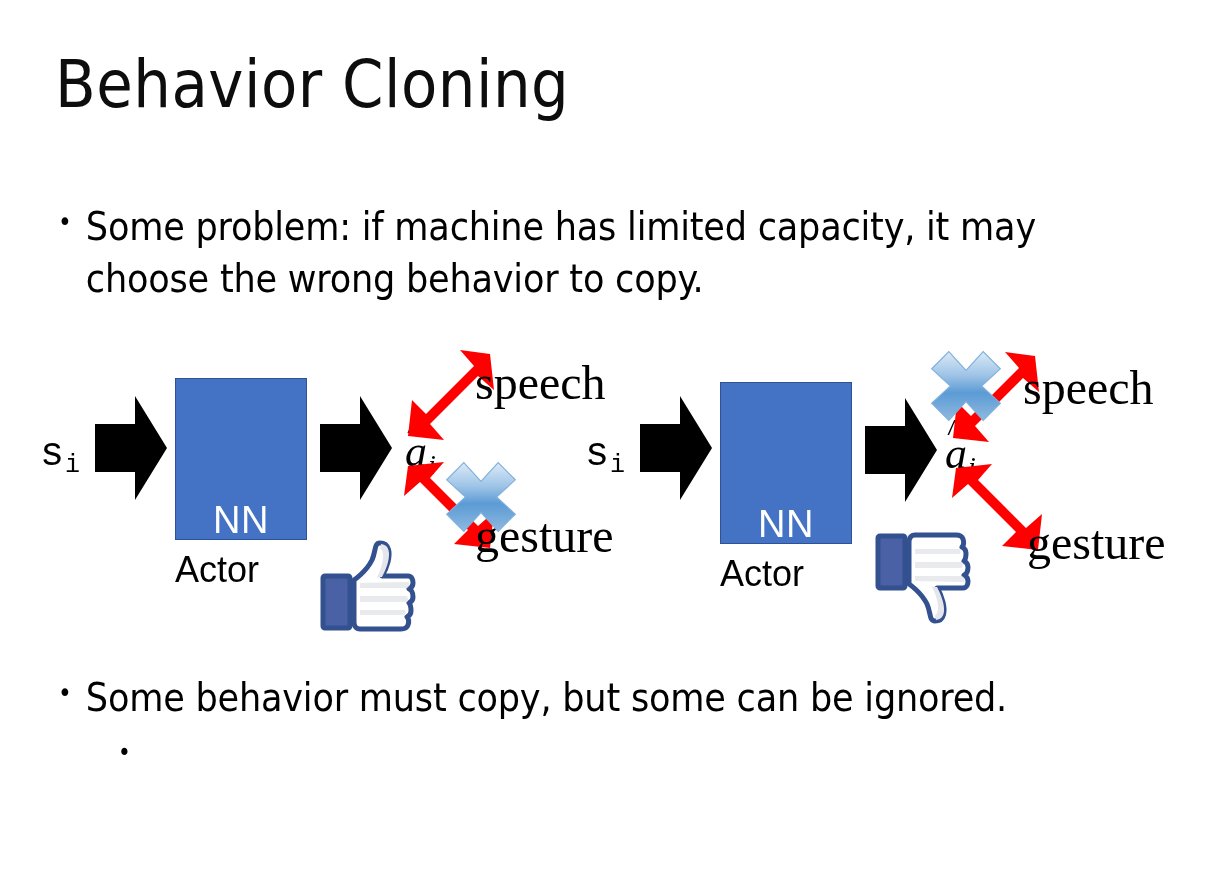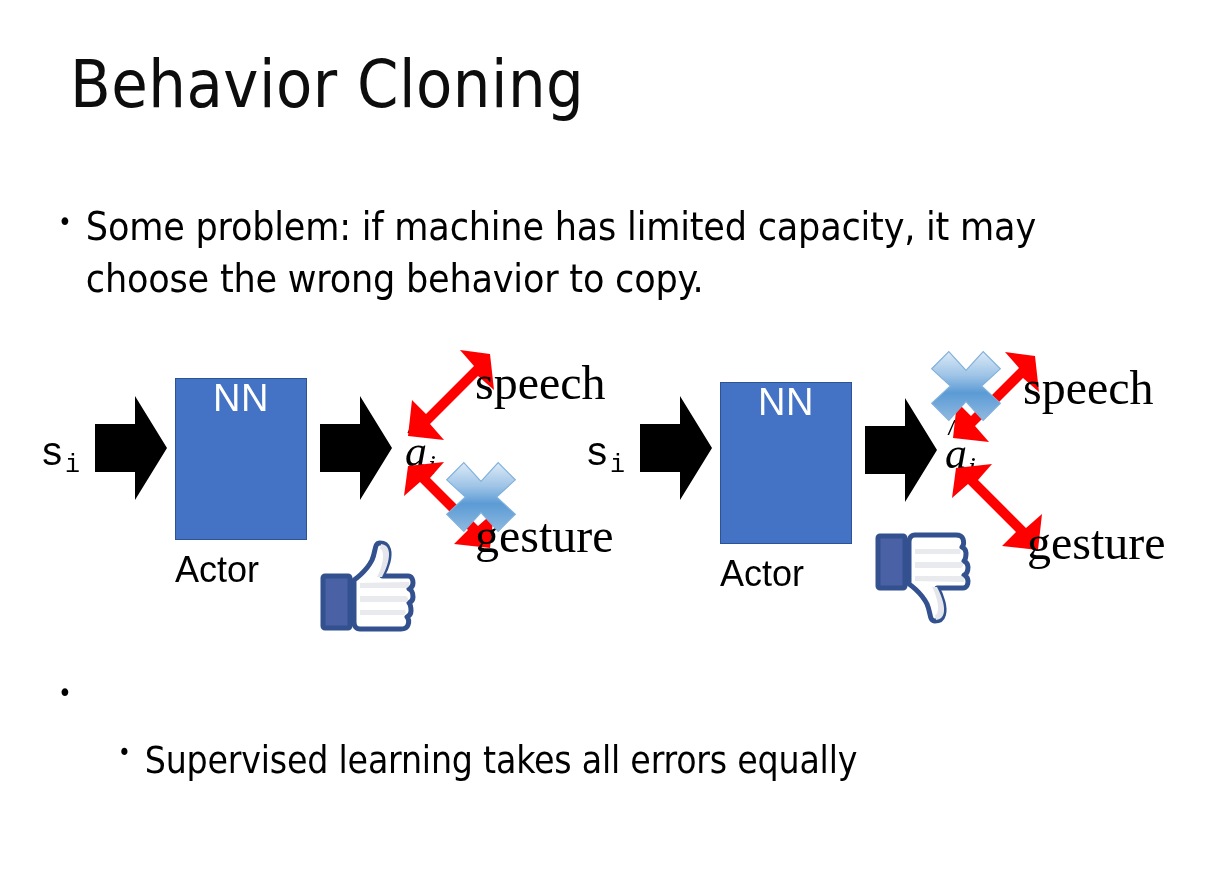--- a/index.html
+++ b/index.html
@@ -12,21 +12,21 @@
     height: 892px;
     position: relative;
     overflow: hidden;
     font-family: "Liberation Sans", sans-serif;
     color: #000000;
   }
 
   
   .slide-title {
     position: absolute;
-    left: 70px;
+    left: 55px;
     top: 46px;
     font-family: "DejaVu Sans Condensed", "Liberation Sans Narrow", "Liberation Sans", sans-serif;
     font-weight: 300;
     font-size: 66px;
     line-height: 78px;
     letter-spacing: 0.5px;
     color: #0d0d0d;
     white-space: nowrap;
   }
 
@@ -86,21 +86,21 @@
     position: relative;
     top: 7px;
     left: 1px;
   }
 
   .nn-box {
     position: absolute;
     background: #4472C4;
     border: 1px solid #2E5395;
     display: flex;
-    align-items: flex-start;
+    align-items: flex-end;
     justify-content: center;
     box-sizing: border-box;
   }
   .nn-box-label {
     color: #ffffff;
     font-family: "Liberation Sans", sans-serif;
     font-size: 38px;
     line-height: 38px;
     letter-spacing: 0.5px;
   }
@@ -312,21 +312,21 @@
       <path d="M84,42 L89,42 C90,45 89,47 87,48 L40,48 L40,43 Z" fill="#E4E6EB" opacity="0.85"></path>
       <path d="M40,56 L86,56 C88,57 89,60 87,62 L40,62 Z" fill="#E4E6EB" opacity="0.85"></path>
       <path d="M40,70 L85,70 C86,72 86,74 84,75 L40,75 Z" fill="#E4E6EB" opacity="0.85"></path>
     </g>
   </svg>
 </div>
 
 <div class="bullet-block" id="bullet-bottom-1">
   <div class="bullet-row">
     <span class="bullet-dot">•</span>
+    <span class="bullet-text">Some behavior must copy, but some can be ignored.</span>
   </div>
 </div>
 
 <div class="bullet-block" id="bullet-bottom-2">
   <div class="bullet-row">
     <span class="bullet-dot">•</span>
-    <span class="bullet-text">Supervised learning takes all errors equally</span>
   </div>
 </div>
 
 </body></html>

